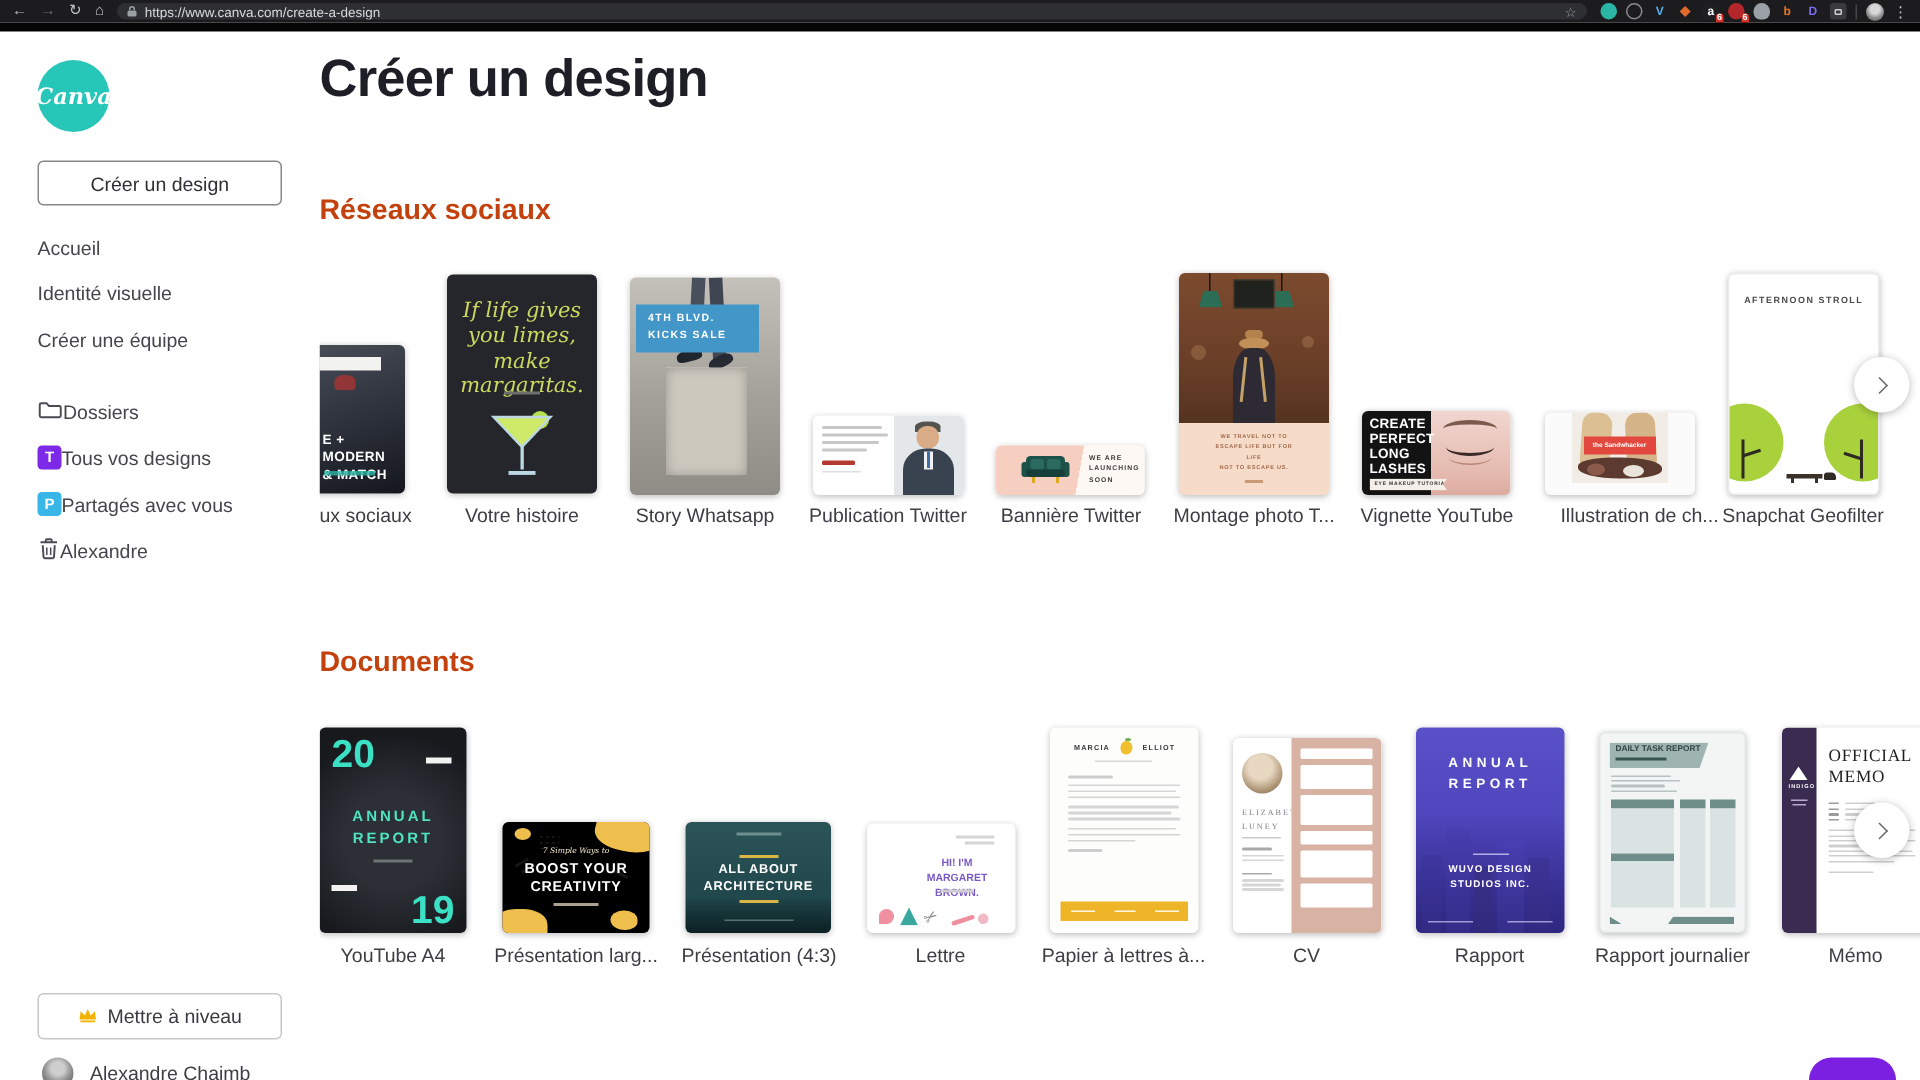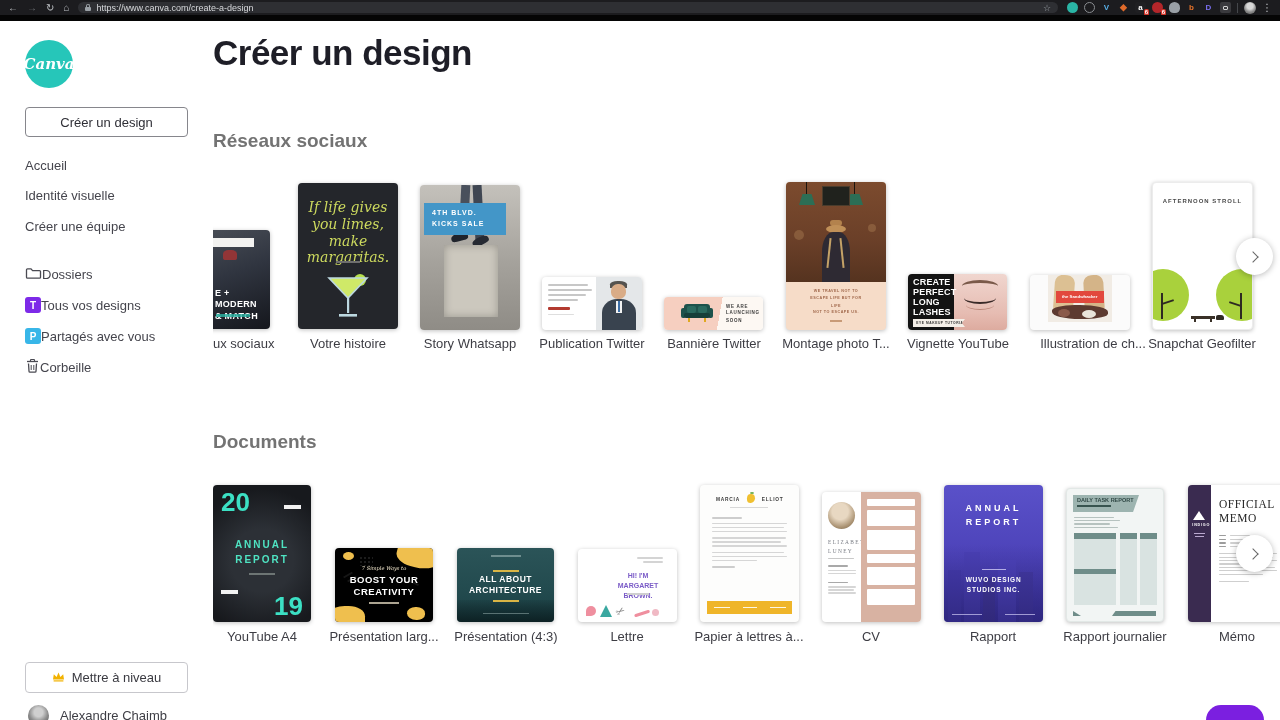--- a/index.html
+++ b/index.html
@@ -46,21 +46,21 @@
   .upbtn { position:absolute; left:25px; top:641px; width:163px; height:31px; background:#fff;
            border:1px solid #c7c7cc; border-radius:4px; font-size:13px; color:#3a3a41;
            display:flex; align-items:center; justify-content:center; gap:7px; cursor:pointer; }
   .userrow { position:absolute; left:28px; top:684px; display:flex; align-items:center; gap:11px;
              font-size:13px; color:#3e3e45; cursor:pointer; }
   .uavatar { width:21px; height:21px; border-radius:50%;
              background:radial-gradient(circle at 50% 35%, #cfcfcf 0 25%, #8c8c8c 55%, #4f4f4f 100%); }
 
   
   .h1 { position:absolute; left:213px; top:33px; font-size:35px; font-weight:bold; color:#1e1e27; letter-spacing:-.5px; z-index:5;}
-  .h2 { position:absolute; font-size:19px; font-weight:bold; color:#737373; z-index:5;}
+  .h2 { position:absolute; font-size:19px; font-weight:bold; color:#c2410c; z-index:5;}
   .rowclip { position:absolute; left:213px; right:0; overflow:hidden; z-index:4; }
   .card { position:absolute; border-radius:4px; overflow:hidden; background:#fff;
           box-shadow:0 1px 4px rgba(0,0,0,.25); cursor:pointer; }
   .tl { position:absolute; font-size:13px; color:#3d3d44; text-align:center; }
   .prel { white-space:pre-line; }
   .chevbtn { position:absolute; width:37px; height:37px; border-radius:50%; background:#fff; z-index:20;
              box-shadow:0 1px 6px rgba(0,0,0,.28); display:flex; align-items:center; justify-content:center; cursor:pointer; }
   .chevglyph { width:8px; height:8px; border-right:1.6px solid #666; border-bottom:1.6px solid #666;
                transform:rotate(-45deg); margin-right:3px; }
   .fab { position:absolute; left:1206px; top:705px; width:58px; height:30px; border-radius:15px;
@@ -147,21 +147,21 @@
       <span class="sqicon" style="background:#38b6e8;">P</span>
       <span>Partagés avec vous</span>
     </div>
     <div class="lib" style="top:337px;">
       <span><svg width="15" height="16" viewBox="0 0 15 16">
             <path d="M2 3.5 H13" stroke="#4a4a52" stroke-width="1.3"></path>
             <path d="M5.5 3.5 V2.2 C5.5 1.8 5.8 1.5 6.2 1.5 H8.8 C9.2 1.5 9.5 1.8 9.5 2.2 V3.5" fill="none" stroke="#4a4a52" stroke-width="1.2"></path>
             <path d="M3.5 5.5 L4 13.2 C4 13.8 4.5 14.2 5 14.2 H10 C10.5 14.2 11 13.8 11 13.2 L11.5 5.5" fill="none" stroke="#4a4a52" stroke-width="1.3"></path>
             <path d="M6.2 7 V12 M8.8 7 V12" stroke="#4a4a52" stroke-width="1"></path>
           </svg></span>
-      <span>Corbeille</span>
+      <span>Alexandre</span>
     </div>
 
     <button class="upbtn">
       <span><svg width="13" height="11" viewBox="0 0 13 11">
             <path d="M1 8.6 L1.8 3.2 L4.6 6 L6.5 1.6 L8.4 6 L11.2 3.2 L12 8.6 Z" fill="#f2b200"></path>
             <rect x="1.6" y="9.3" width="9.8" height="1.2" fill="#f2b200"></rect>
           </svg></span>
       <span>Mettre à niveau</span>
     </button>
     <div class="userrow">

